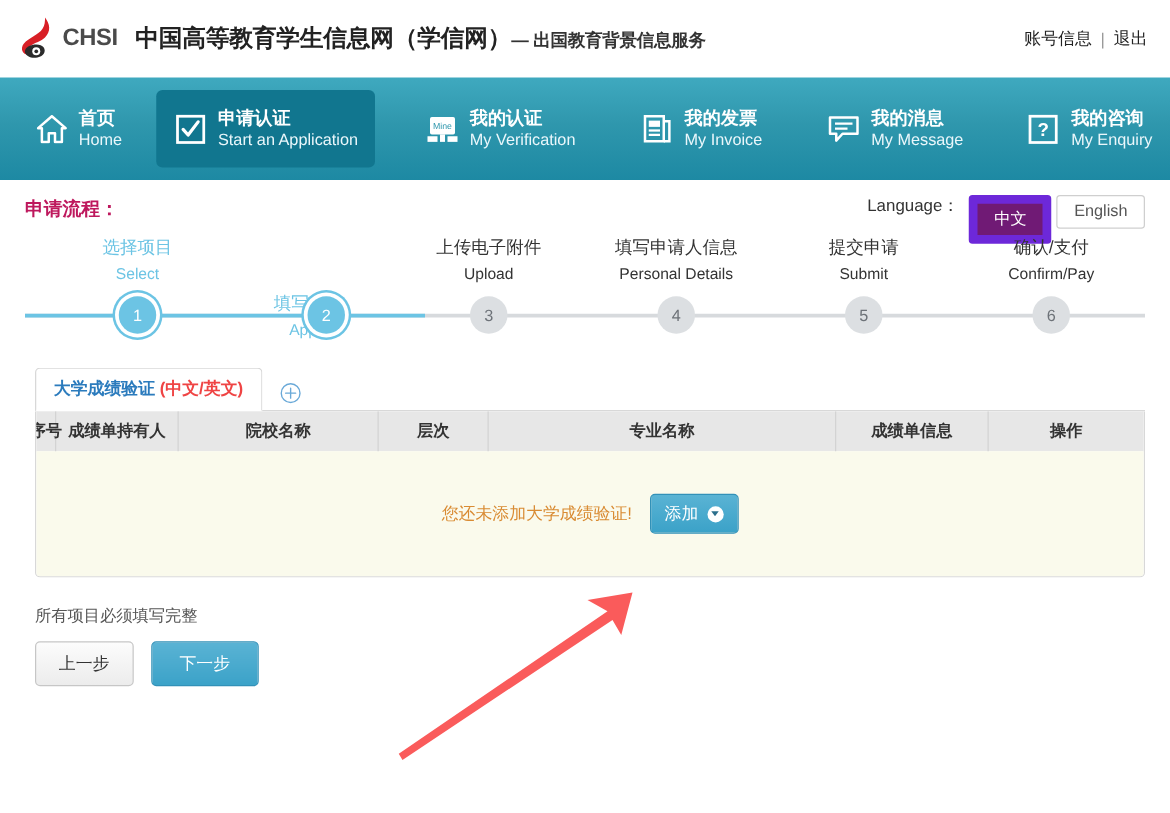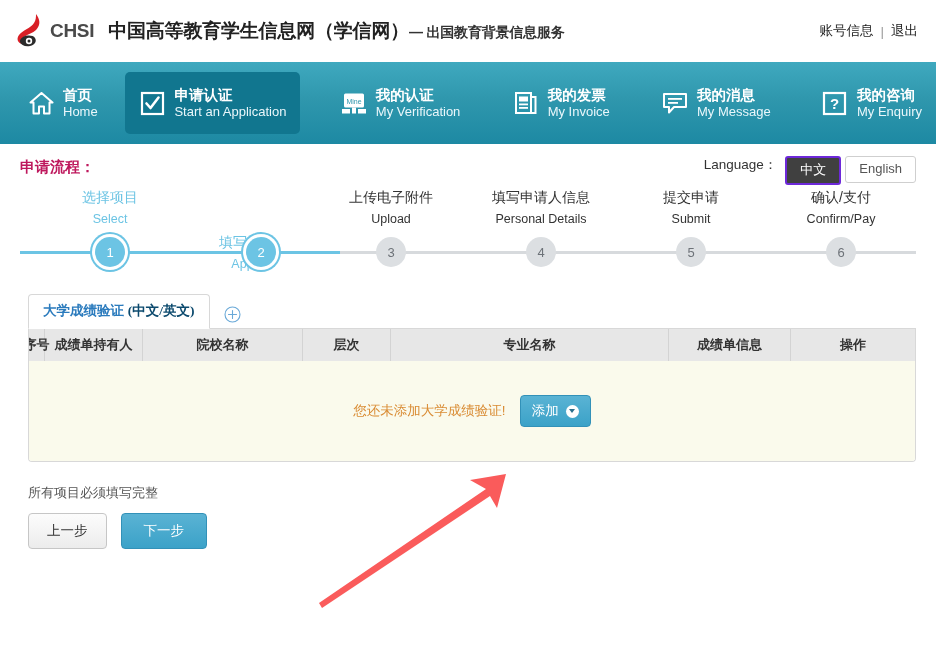--- a/index.html
+++ b/index.html
@@ -140,23 +140,23 @@
     margin-right: 8px;
   }
   .lang-btn {
     font-size: 13px;
     padding: 4px 13px;
     border-radius: 3px;
     cursor: pointer;
     line-height: 1.3;
   }
   .lang-btn.cn {
-    background: #404040;
+    background: #701a75;
     color: #fff;
-    border: 2px solid #6d28d9;
+    border: 7px solid #6d28d9;
   }
   .lang-btn.en {
     background: #fff;
     color: #555;
     border: 1px solid #cfcfcf;
     margin-left: 4px;
   }
 
   .steps {
     position: relative;
@@ -234,21 +234,21 @@
     background: #ffffff;
     border-radius: 4px 4px 0 0;
     padding: 7px 14px 8px 14px;
     font-size: 13.5px;
     font-weight: bold;
     margin-bottom: -1px;
     cursor: pointer;
     white-space: nowrap;
   }
   .tab .t-cn { color: #2b7bbd; }
-  .tab .t-en { color: #0c4a6e; font-family: Liberation Serif, serif; }
+  .tab .t-en { color: #ef4444; }
   .tab-add {
     margin-left: 14px;
     margin-bottom: 5px;
     width: 17px; height: 17px;
     cursor: pointer;
   }
 
   .grid {
     border: 1px solid #d8d8d8;
     border-top: none;

